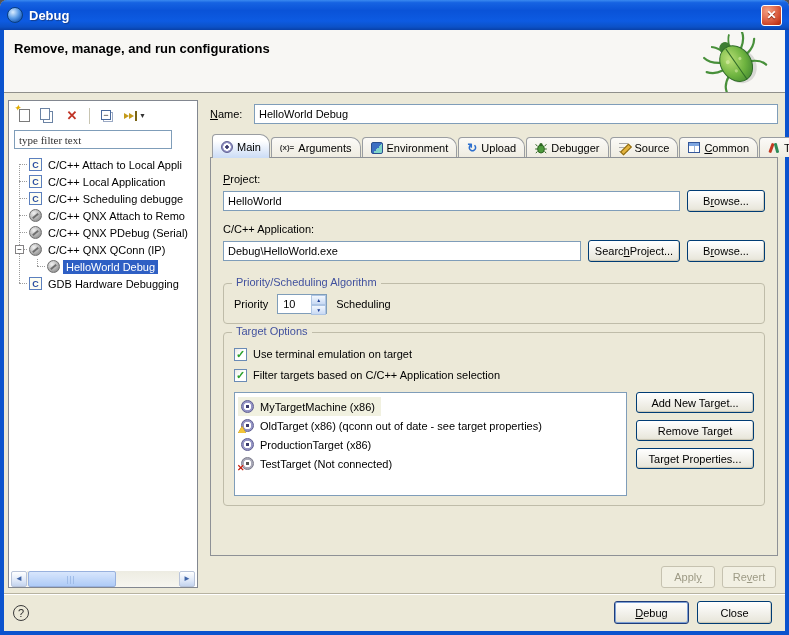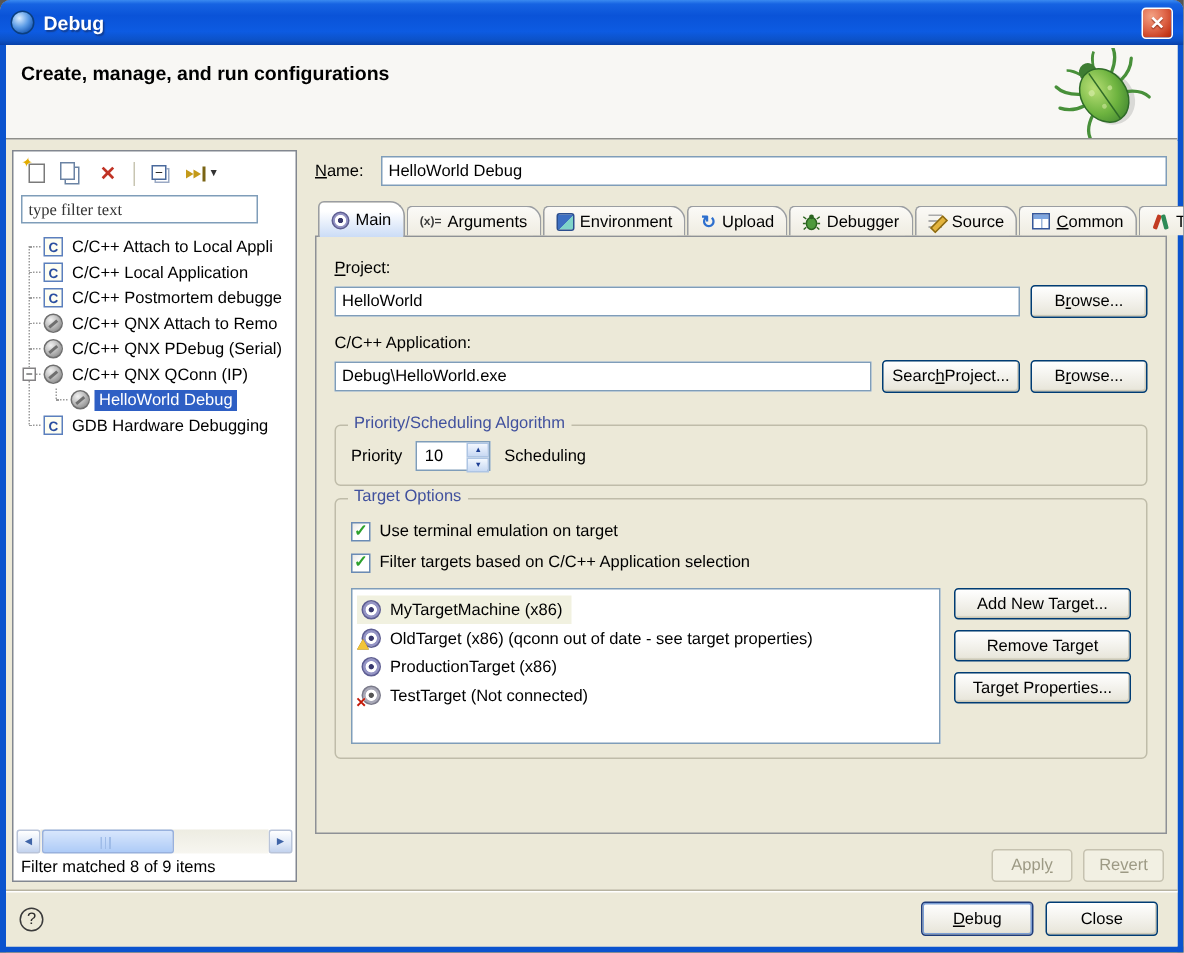--- a/index.html
+++ b/index.html
@@ -168,21 +168,21 @@
 
   <div class="titlebar">
     <span class="app-icon"></span>
     <span class="title">Debug</span>
     <span class="closebtn">
         <span class="x">✕</span>
       </span>
   </div>
 
   <div class="header">
-    <div class="header-title">Create, manage, and run configurations</div>
+    <div class="header-title">Remove, manage, and run configurations</div>
     <svg class="bug" width="72" height="60" viewBox="0 0 72 60">
       <defs>
         <radialGradient id="bg1" cx="40%" cy="30%" r="80%">
           <stop offset="0" stop-color="#B9DF76"></stop>
             <stop offset="0.6" stop-color="#6DB33F"></stop>
             <stop offset="1" stop-color="#3F8430"></stop>
         </radialGradient>
       </defs>
       <g transform="rotate(-35 36 30)">
         <ellipse cx="38" cy="36" rx="16" ry="18" fill="#000" opacity="0.12"></ellipse>
@@ -238,21 +238,21 @@
           <div class="trow">
             <span class="ic-c">C</span>
             <span class="tlabel">C/C++ Attach to Local Appli</span>
           </div>
           <div class="trow">
             <span class="ic-c">C</span>
             <span class="tlabel">C/C++ Local Application</span>
           </div>
           <div class="trow">
             <span class="ic-c">C</span>
-            <span class="tlabel">C/C++ Postmortem debugge</span>
+            <span class="tlabel">C/C++ Scheduling debugge</span>
           </div>
           <div class="trow">
             <span class="ic-qnx"></span>
             <span class="tlabel">C/C++ QNX Attach to Remo</span>
           </div>
           <div class="trow">
             <span class="ic-qnx"></span>
             <span class="tlabel">C/C++ QNX PDebug (Serial)</span>
           </div>
           <div class="trow">
@@ -269,21 +269,20 @@
             <span class="tlabel">GDB Hardware Debugging</span>
           </div>
         </div>
       <div class="hscroll">
         <span class="sbtn">◄</span>
         <span class="strack">
             <span class="sthumb"></span>
           </span>
         <span class="sbtn">►</span>
       </div>
-      <div class="lstatus">Filter matched 8 of 9 items</div>
     </div>
 
     <div class="right-panel">
       <div class="name-row">
         <label class="lbl"><u>N</u>ame:</label>
         <input class="text" value="HelloWorld Debug" style="">
       </div>
 
       <div class="tabs">
           <div class="tab sel">

